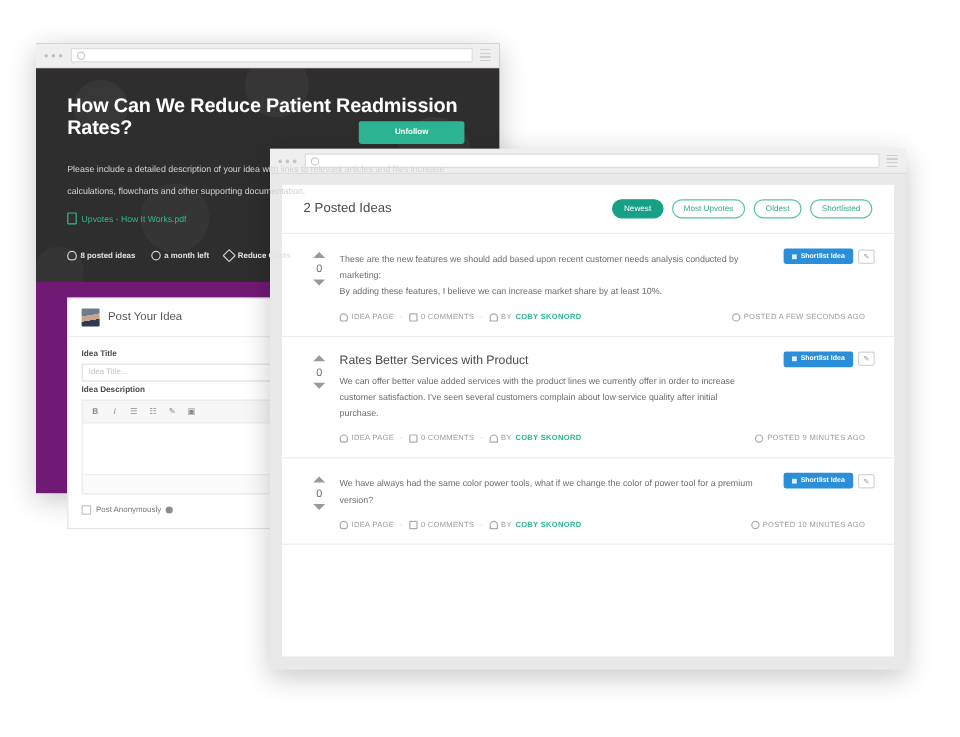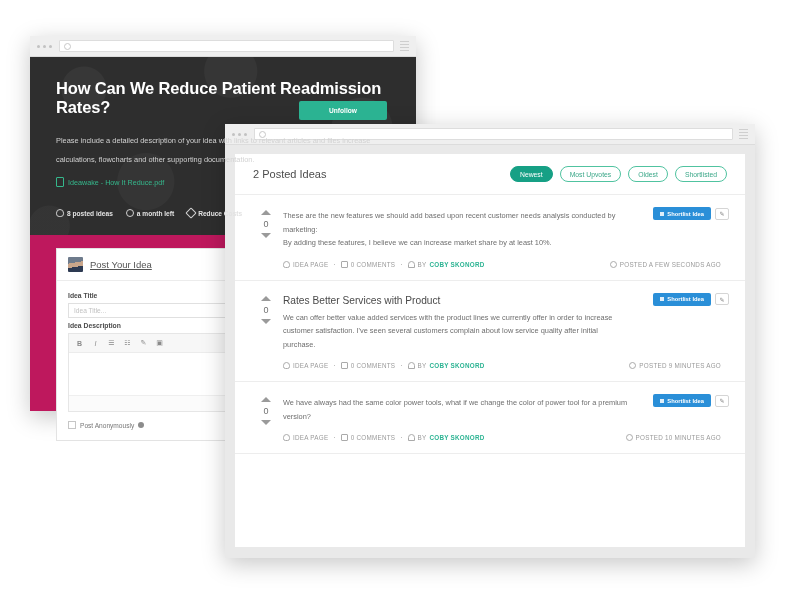--- a/index.html
+++ b/index.html
@@ -12,21 +12,21 @@
     height: 614px;
     position: relative;
     overflow: hidden;
     font-family: "Liberation Sans", sans-serif;
     -webkit-font-smoothing: antialiased;
   }
 
   
   .window {
     position: absolute;
-    background: #be185d;
+    background: #701a75;
     box-shadow: 0 6px 22px rgba(0,0,0,0.22);
   }
   .chrome-bar {
     height: 21px;
     background: #efefef;
     border-bottom: 1px solid #dcdcdc;
     display: flex;
     align-items: center;
     padding: 0 7px;
     box-sizing: border-box;
@@ -176,21 +176,20 @@
   }
   .avatar {
     width: 15px; height: 15px;
     border-radius: 1px;
     background: linear-gradient(170deg,#6e7b8c 0 38%, #c9a68b 38% 64%, #2d3a52 64%);
     flex: none;
   }
   .post-head-title {
     font-size: 9.5px;
     color: #555555;
-    text-decoration: underline;
   }
   .post-body { padding: 7px 11px 11px 11px; }
   .fld-label {
     font-size: 6.8px;
     font-weight: bold;
     color: #4a4a4a;
     margin: 4px 0 4px 0;
   }
   .fld-input {
     border: 1px solid #e0e0e0;
@@ -431,21 +430,21 @@
       <span class="lock"></span>
     </div>
     <span class="chrome-menu"></span>
   </div>
 
   <div class="hero">
     <div class="hero-title">How Can We Reduce Patient Readmission Rates?</div>
     <p class="hero-desc">Please include a detailed description of your idea with links to relevant articles and files increase calculations, flowcharts and other supporting documentation.</p>
     <div class="hero-file">
       <span class="file-glyph"></span>
-      <span>Ideawake - How It Reduce.pdf</span>
+      <span>Upvotes - How It Works.pdf</span>
     </div>
 
     <button class="btn-unfollow">Unfollow</button>
 
     <div class="hero-meta">
       <span>
         <i class="meta-ico bulb"></i>
         <em style="font-style:normal">8 posted ideas</em>
       </span>
       <span>

